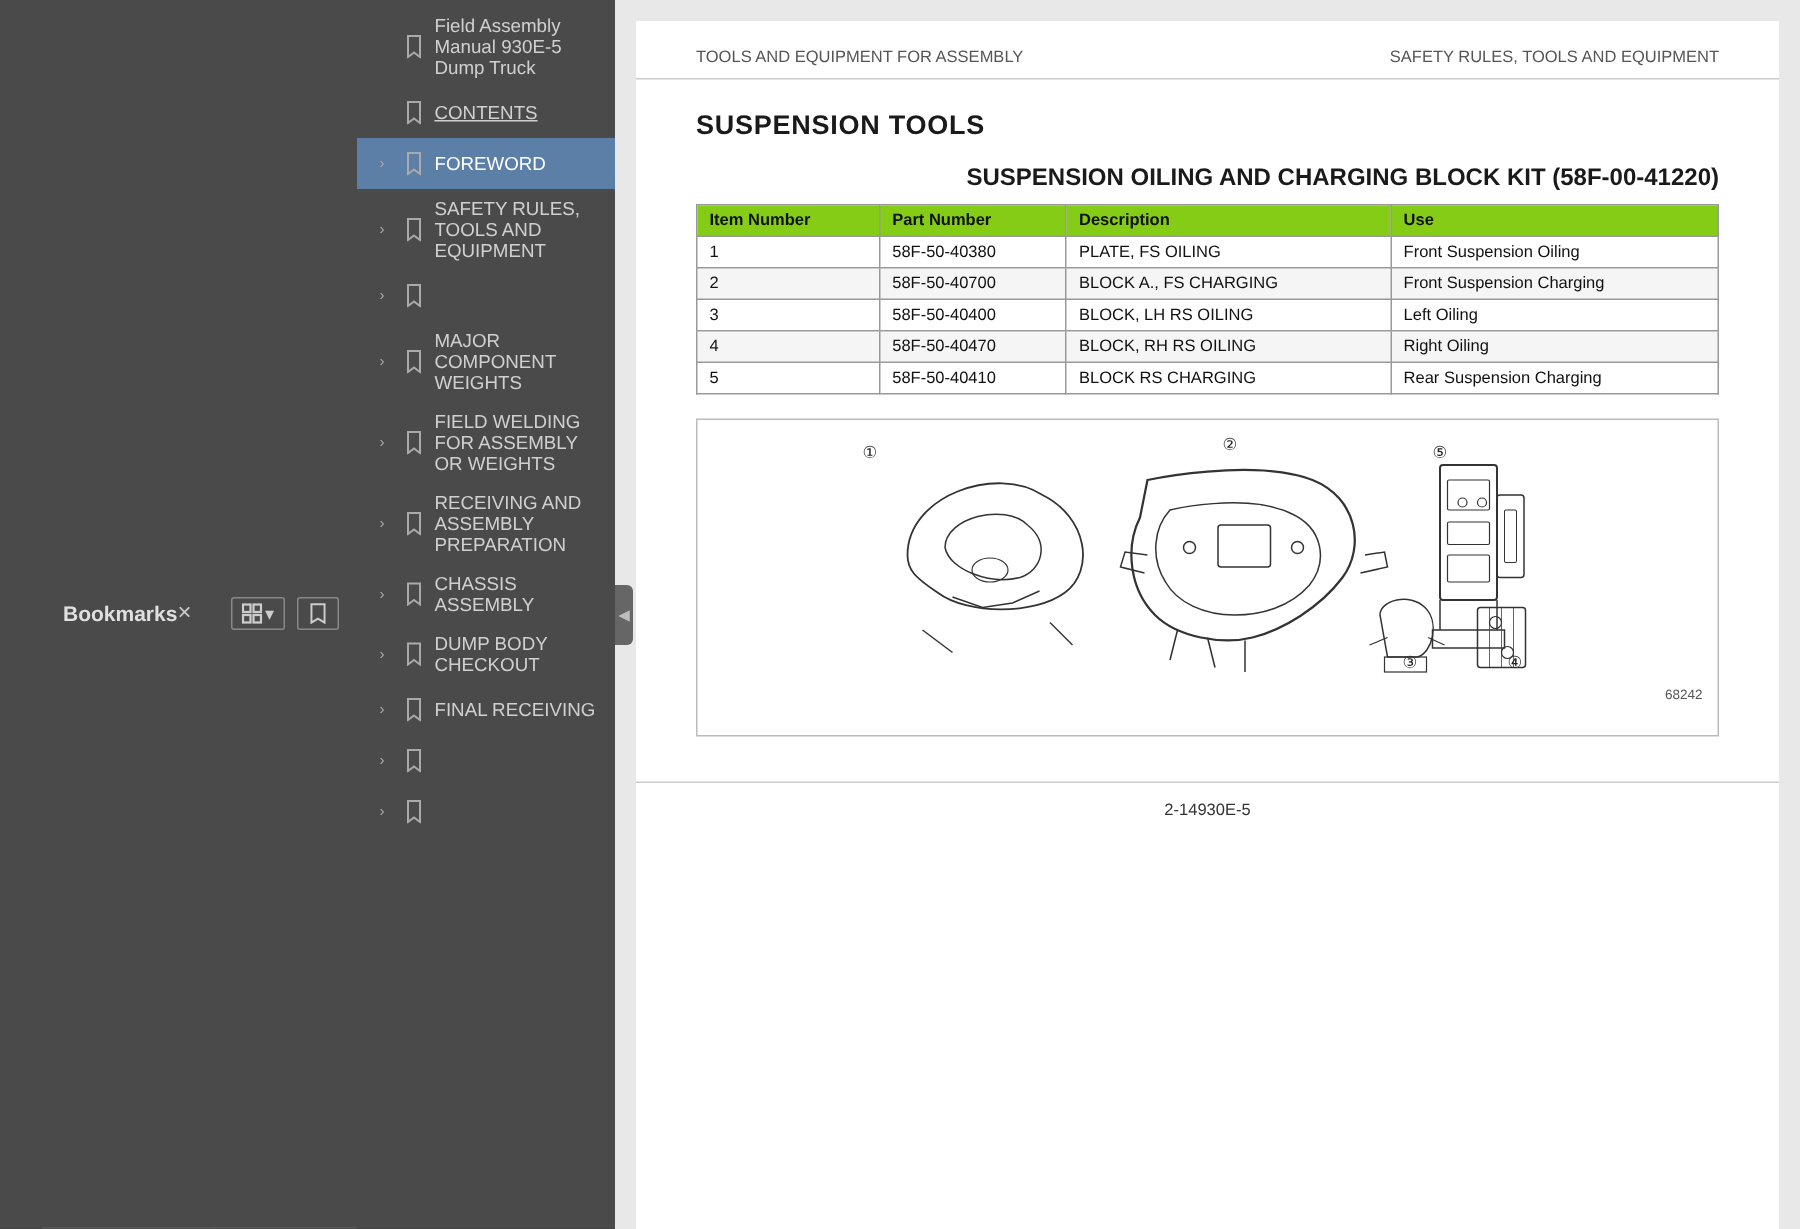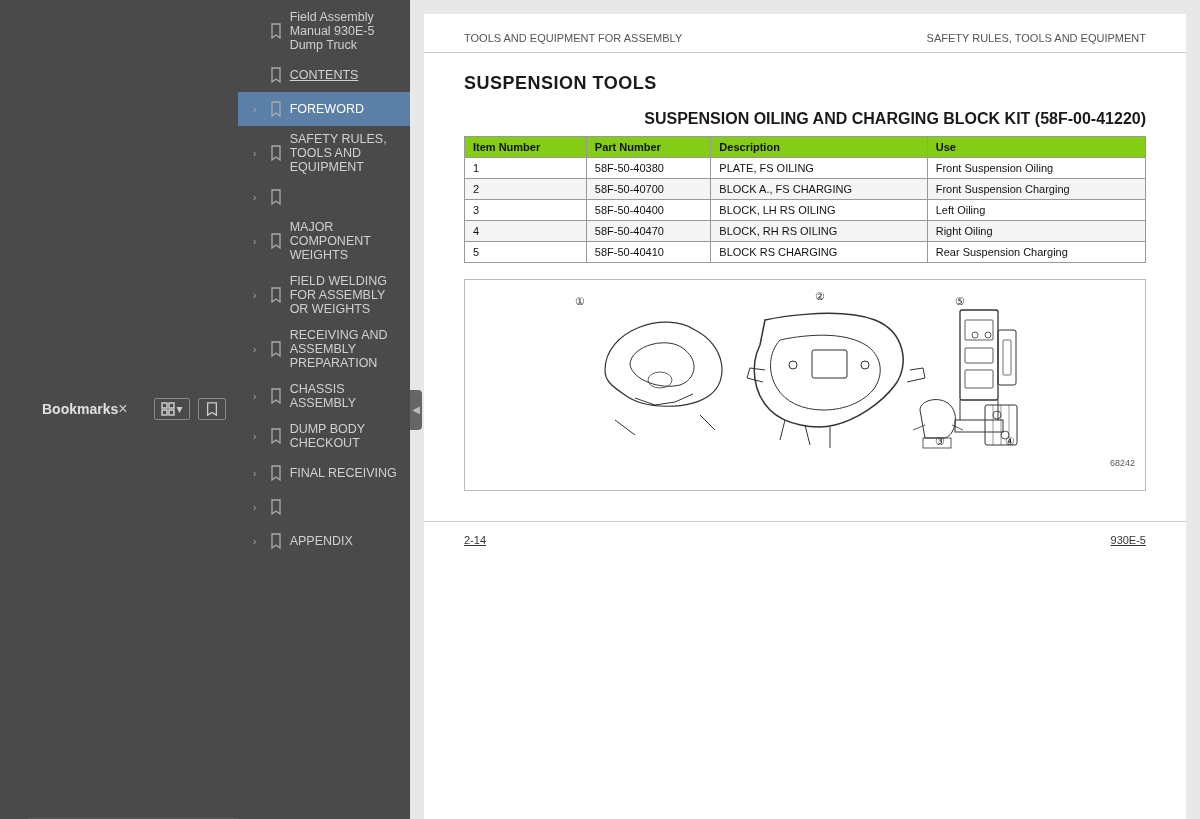--- a/index.html
+++ b/index.html
@@ -224,27 +224,26 @@
       position: absolute;
       bottom: 22px;
       right: 10px;
       font-size: 9px;
       color: #555;
     }
 
     
     #page-footer {
       display: flex;
-      justify-content: space-between;
+      justify-content: center;
       padding: 12px 40px;
       border-top: 1px solid #ccc;
       font-size: 11px;
       color: #333;
       margin-top: 10px;
-      text-decoration: underline;
     }
 
     
     #bookmark-list::-webkit-scrollbar { width: 6px; }
     #bookmark-list::-webkit-scrollbar-thumb { background: #666; border-radius: 3px; }
   </style>
 </head>
 <body>
 
 <div id="sidebar">
@@ -376,21 +375,20 @@
           </svg>
         </span>
       </div>
       <div class="bookmark-item">
         <span class="expand-arrow">›</span>
         <span class="bm-icon">
           <svg width="12" height="16" viewBox="0 0 12 16" fill="none" stroke="#aaa" stroke-width="1.3">
             <path d="M2 1h8v14l-4-3-4 3V1z"></path>
           </svg>
         </span>
-        <span class="bm-label">APPENDIX</span>
       </div>
     </div>
   <div id="collapse-handle">◀</div>
 </div>
 
 <div id="main-content">
   <div id="page-container">
     <div id="page-header">
       <span>TOOLS AND EQUIPMENT FOR ASSEMBLY</span>
       <span>SAFETY RULES, TOOLS AND EQUIPMENT</span>

